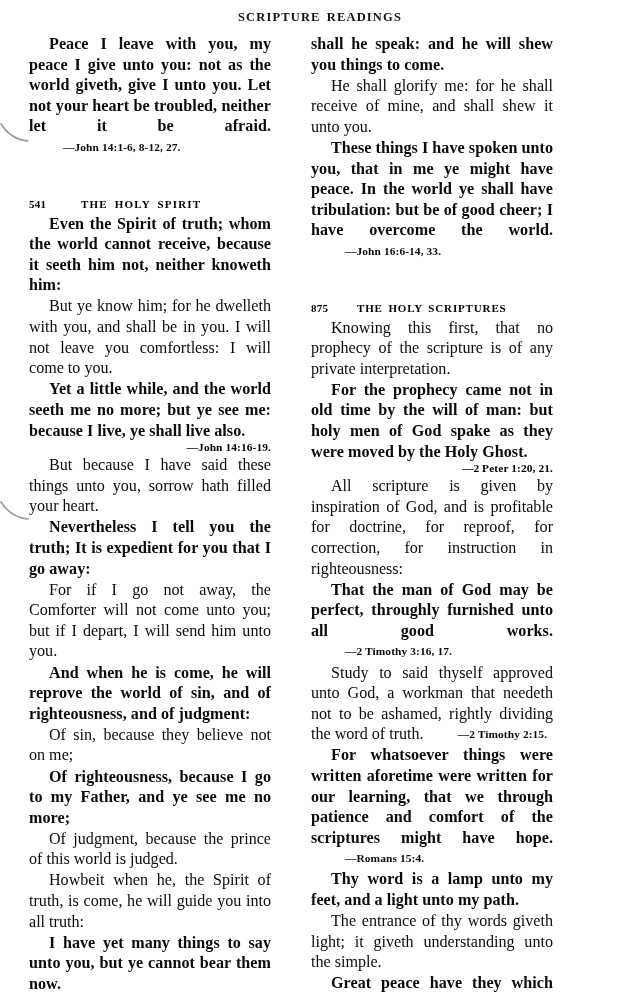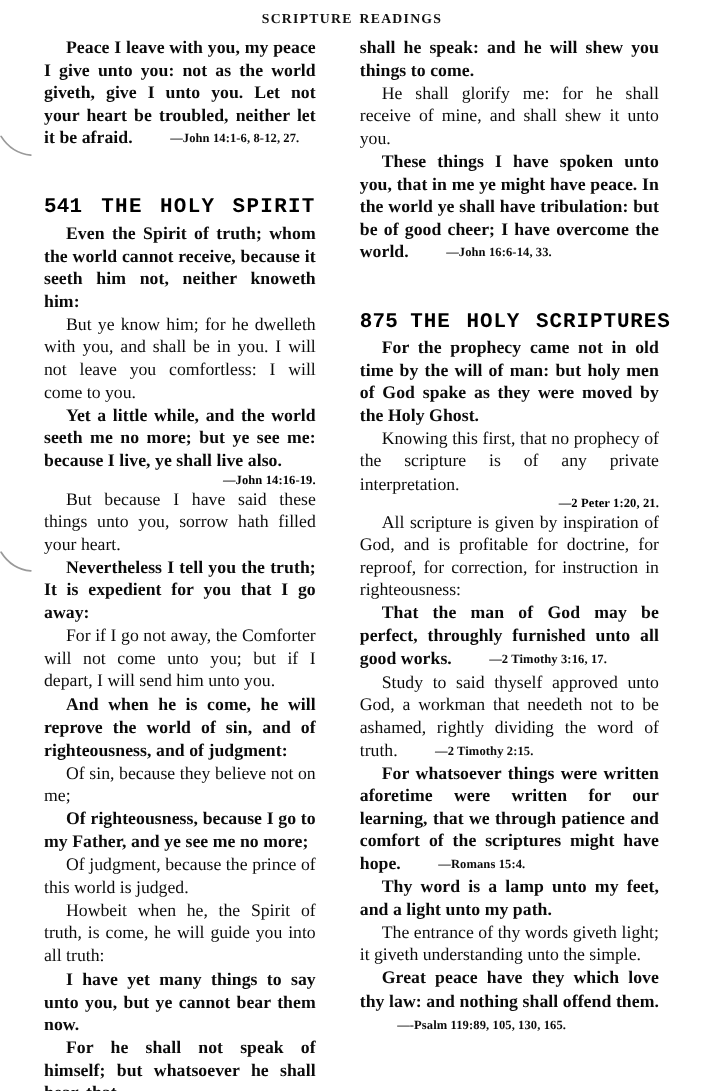--- a/index.html
+++ b/index.html
@@ -34,21 +34,21 @@
     font-size: 12.5px;
     letter-spacing: 1.15px;
     word-spacing: 2px;
     color: #121212;
   }
 
   
   .columns {
     position: absolute;
     top: 34px;
-    left: 12px;
+    left: 1px;
     width: 552px;
     height: 958px;
     display: flex;
     gap: 0;
   }
   .col {
     width: 272px;
     position: relative;
   }
   .col-left  { margin-left: 28px; }
@@ -98,24 +98,23 @@
   .ref-inline-wrap {
     display: inline-block;
     padding-left: 14px;
   }
 
   
   .section-head {
     display: flex;
     align-items: center;
     font-weight: bold;
-    font-size: 19px;
+    font-size: 11px;
     letter-spacing: 0.6px;
     margin: 18px 0 4px 0;
-    font-family: Liberation Mono, monospace;
   }
   .section-head .num {
     width: 52px;
     flex: 0 0 auto;
     letter-spacing: 0.2px;
   }
   .section-head .title {
     flex: 1 1 auto;
     letter-spacing: 1.2px;
     word-spacing: 3px;
@@ -194,23 +193,23 @@
 
       <p class="v bold"><span>These things I have spoken unto you, that in me ye might have peace. In the world ye shall have tribulation: but be of good cheer; I have overcome the world.</span><span class="ref-inline-wrap"><span class="ref">—John 16:6-14, 33.</span></span></p>
 
       <div class="gap-lg"></div>
 
       <div class="section-head tight">
         <span class="num">875</span>
         <span class="title">THE HOLY SCRIPTURES</span>
       </div>
 
+      <p class="v reg">Knowing this first, that no prophecy of the scripture is of any private interpretation.</p>
+
       <p class="v bold">For the prophecy came not in old time by the will of man: but holy men of God spake as they were moved by the Holy Ghost.</p>
-
-      <p class="v reg">Knowing this first, that no prophecy of the scripture is of any private interpretation.</p>
       <span class="ref-block">—2 Peter 1:20, 21.</span>
 
       <p class="v reg">All scripture is given by inspiration of God, and is profitable for doctrine, for reproof, for correction, for instruction in righteousness:</p>
 
       <p class="v bold"><span>That the man of God may be perfect, throughly furnished unto all good works.</span><span class="ref-inline-wrap"><span class="ref">—2 Timothy 3:16, 17.</span></span></p>
 
       <p class="v reg"><span>Study to said thyself approved unto God, a workman that needeth not to be ashamed, rightly dividing the word of truth.</span><span class="ref-inline-wrap"><span class="ref">—2 Timothy 2:15.</span></span></p>
 
       <p class="v bold"><span>For whatsoever things were written aforetime were written for our learning, that we through patience and comfort of the scriptures might have hope.</span><span class="ref-inline-wrap"><span class="ref">—Romans 15:4.</span></span></p>
 

